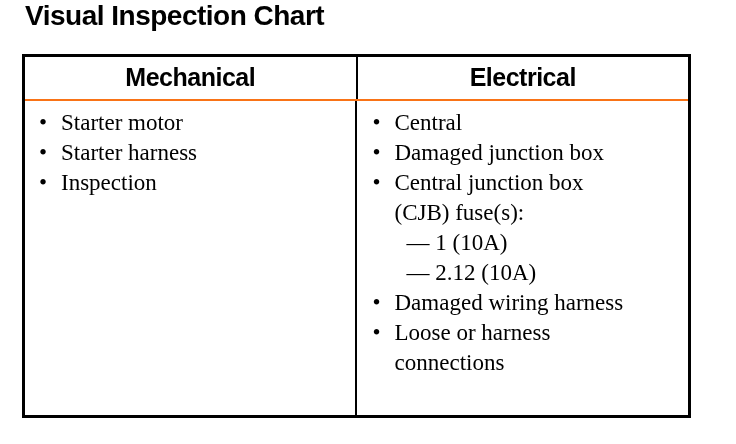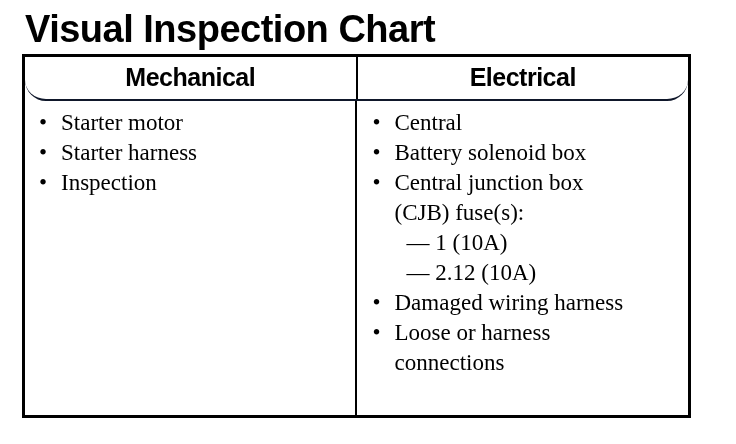--- a/index.html
+++ b/index.html
@@ -8,45 +8,44 @@
     width: 736px;
     height: 444px;
     background: #ffffff;
     color: #000000;
     font-family: "Liberation Serif", serif;
     overflow: hidden;
   }
   .title {
     position: absolute;
     left: 25px;
-    top: 8px;
+    top: 0;
     font-family: "Liberation Sans", sans-serif;
     font-weight: bold;
-    font-size: 38px;
+    font-size: 28px;
     letter-spacing: -0.5px;
     white-space: nowrap;
     text-align: right;
   }
   .vi-table {
     position: absolute;
     left: 22px;
     top: 54px;
     width: 669px;
     height: 364px;
     border: 3px solid #000000;
     box-sizing: border-box;
     display: flex;
     flex-direction: column;
     background: #ffffff;
   }
   .vi-header {
     display: flex;
     flex: 0 0 auto;
-    border-bottom: 2px solid #0f172a;
-    border-radius: 21px;
+    border-bottom: 2px solid #f97316;
   }
   .hcell {
     flex: 1 1 0;
     text-align: center;
     font-family: "Liberation Sans", sans-serif;
     font-weight: bold;
     font-size: 25px;
     letter-spacing: -0.5px;
     padding: 6px 0 7px 0;
   }
@@ -114,21 +113,21 @@
       <div class="bcol right">
         <div class="li">
           <span class="bullet">•</span>
           <span class="itext">
             <div>Central</div>
           </span>
         </div>
         <div class="li">
           <span class="bullet">•</span>
           <span class="itext">
-            <div>Battery solenoid box</div>
+            <div>Damaged junction box</div>
           </span>
         </div>
         <div class="li">
           <span class="bullet">•</span>
           <span class="itext">
             <div>Central junction box</div>
             <div>(CJB) fuse(s):</div>
           </span>
         </div>
         <div class="sub">— 1 (10A)</div>

